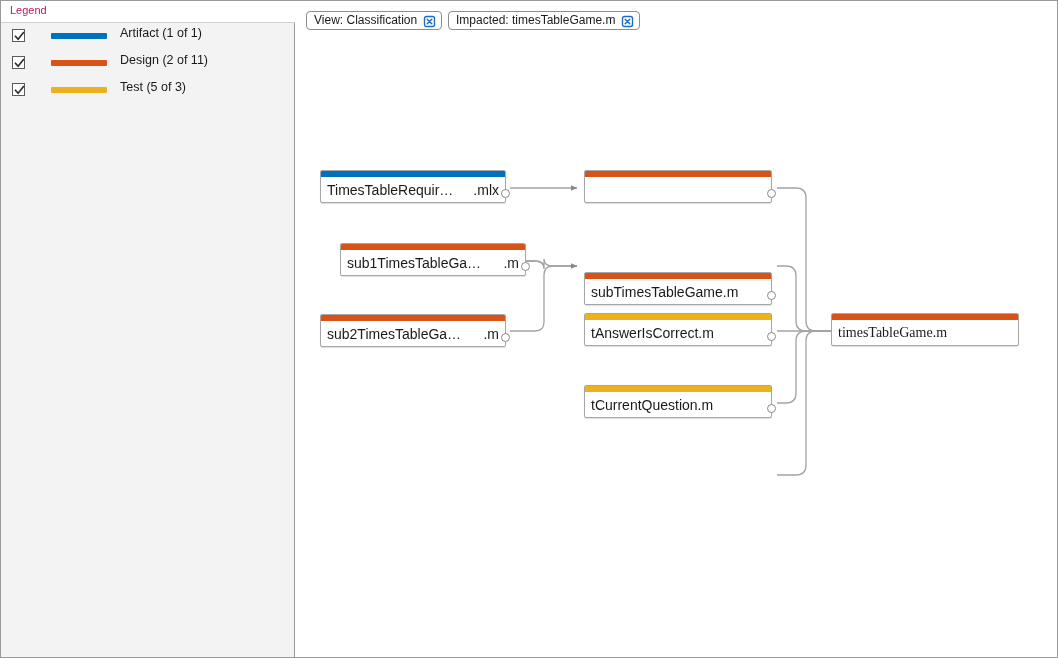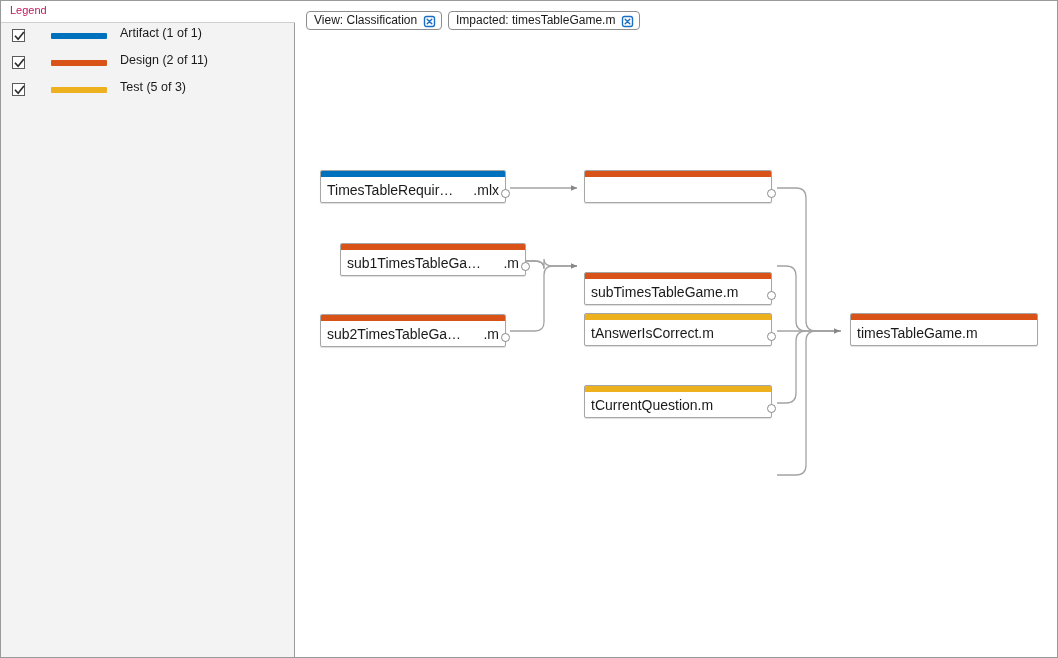--- a/index.html
+++ b/index.html
@@ -193,19 +193,19 @@
       <div class="node-port" style="right:-5px;top:18px;"></div>
     </div>
 
     <div class="node" style="left:288px;top:384px;width:188px;height:33px;">
       <div class="node-bar" style="background:#EDB120"></div>
       <div class="node-label">tCurrentQuestion.m</div>
       <div class="node-port" style="right:-5px;top:18px;"></div>
     </div>
 
 
-    <div class="node" style="left:554px;top:312px;width:188px;height:33px;">
+    <div class="node" style="left:535px;top:312px;width:188px;height:33px;font-family:Liberation Serif, serif;">
       <div class="node-bar" style="background:#D95319"></div>
       <div class="node-label">timesTableGame.m</div>
     </div>
 
   </div>
 </div>
 
 </body></html>

